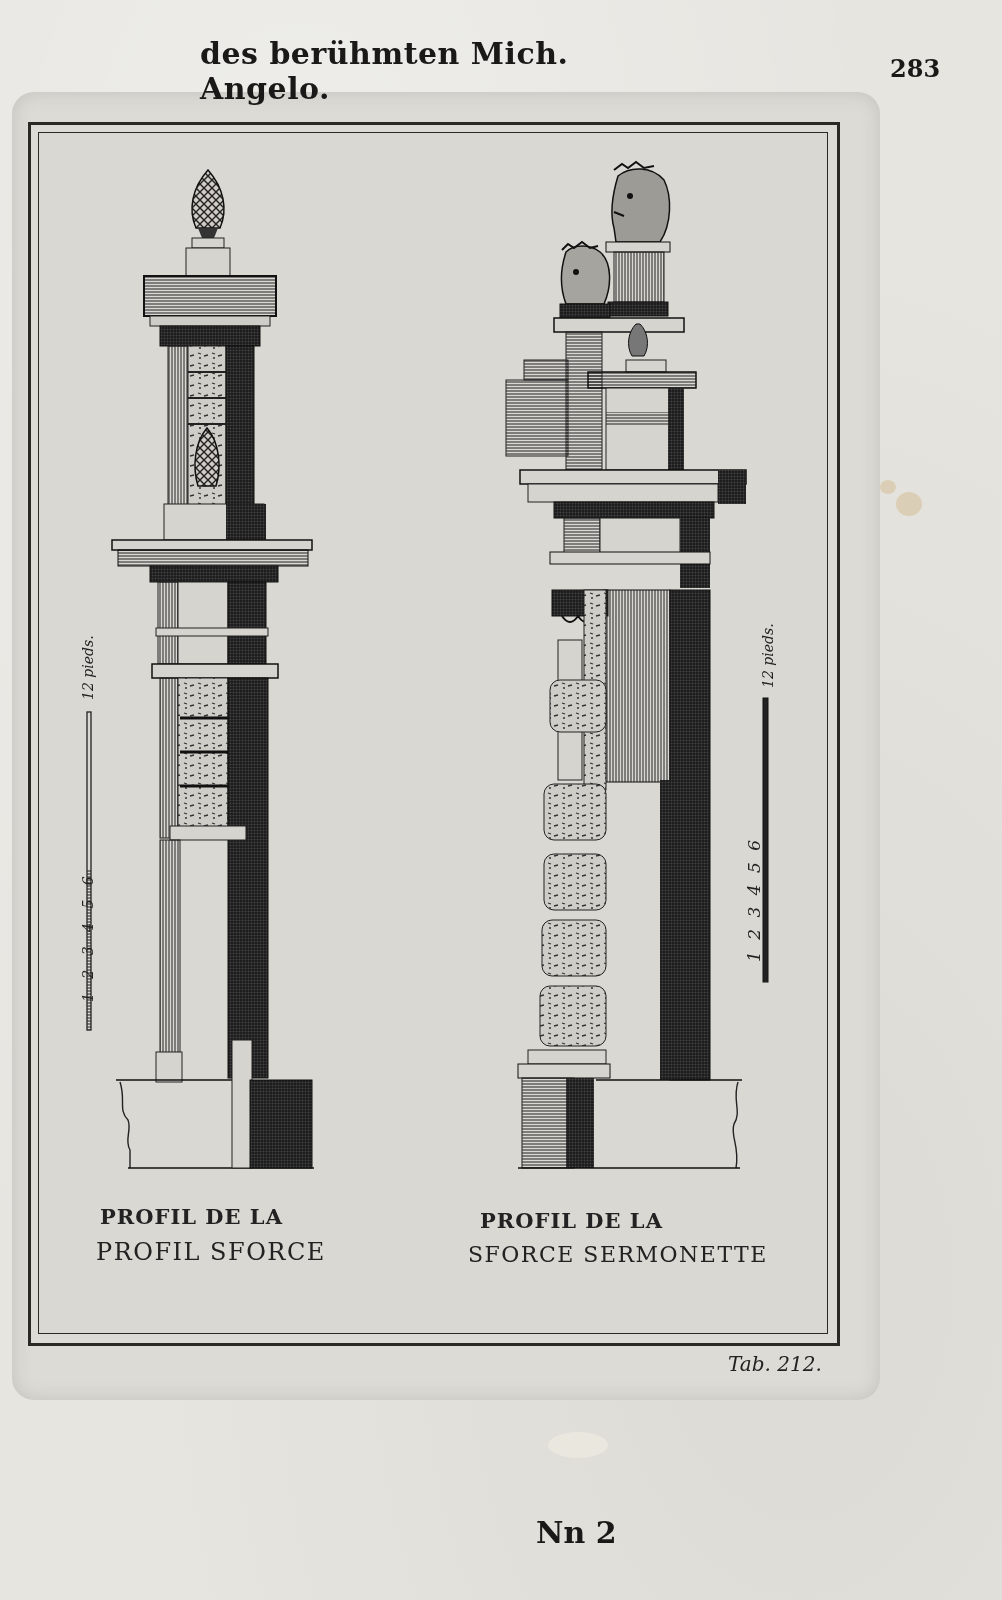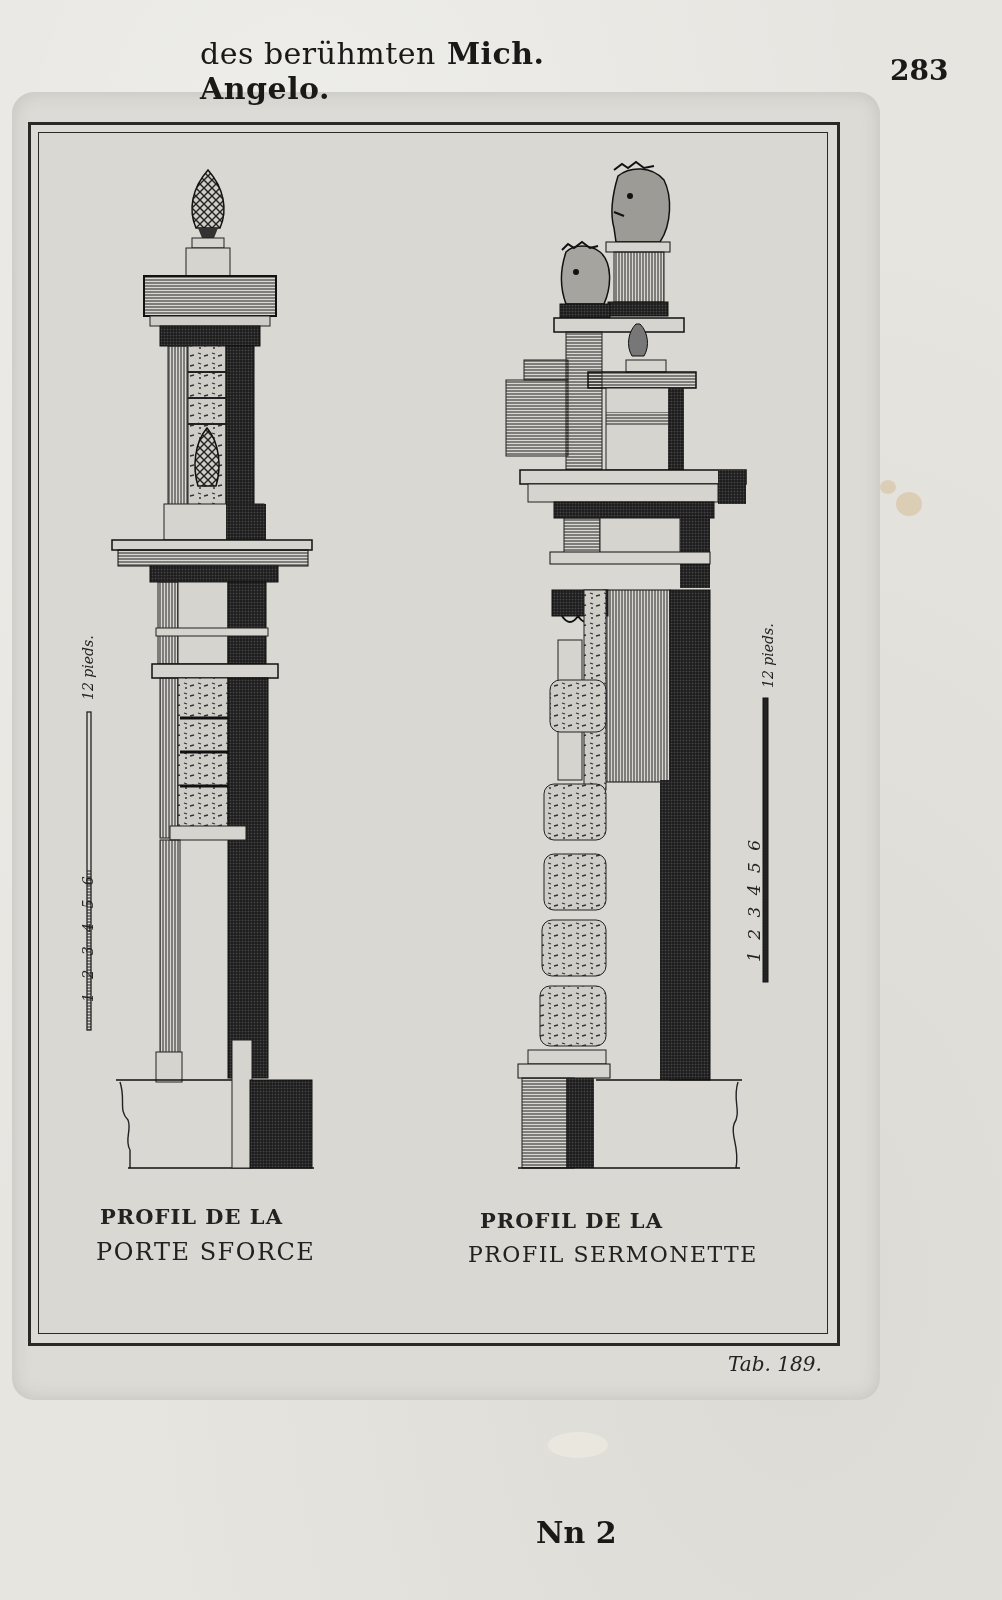--- a/index.html
+++ b/index.html
@@ -10,23 +10,23 @@
         radial-gradient(ellipse at 30% 20%, rgba(255,255,255,0.35), transparent 60%),
         radial-gradient(ellipse at 80% 80%, rgba(200,198,190,0.35), transparent 60%);
       font-family: "DejaVu Serif", serif;
       color: #1c1b19;
     }
     .running-head {
       position: absolute; top: 36px; left: 200px; width: 480px;
       font-family: "DejaVu Serif", serif; font-size: 30px; font-weight: bold;
       letter-spacing: 0.5px; color: #1a1918;
     }
-    .running-head .fraktur { font-family: "DejaVu Serif", serif; font-weight: normal; font-style: normal; }
+    .running-head .fraktur { font-family: "DejaVu Serif", serif; font-weight: bold; font-style: normal; }
     .page-number {
-      position: absolute; top: 54px; left: 890px; font-size: 28px; font-weight: bold;
+      position: absolute; top: 54px; left: 890px; font-size: 24px; font-weight: bold;
       font-family: "DejaVu Serif", serif; color: #1a1918;
     }
     .plate-impression {
       position: absolute; left: 12px; top: 92px; width: 868px; height: 1308px;
       background: #dcdbd6; border-radius: 22px;
       box-shadow: inset 0 0 18px rgba(120,118,110,0.25);
     }
     .frame-outer {
       position: absolute; left: 28px; top: 122px; width: 806px; height: 1218px;
       border: 3px solid #2a2926;
@@ -226,22 +226,22 @@
 <div class="scale-label" style="left:80px; top:700px;">12 pieds.</div>
 <div class="scale-label" style="left:80px; top:1002px; letter-spacing:5px;">
   <span>1</span> <span>2</span> <span>3</span> <span>4</span> <span>5</span> <span>6</span>
 </div>
 <div class="scale-label" style="left:760px; top:688px;">12 pieds.</div>
 <div class="scale-label" style="left:744px; top:962px; font-size:17px; letter-spacing:3px;">
   <span>1</span> <span>2</span> <span>3</span> <span>4</span> <span>5</span> <span>6</span>
 </div>
 
 <div class="caption cap-left-1">PROFIL DE LA</div>
-<div class="caption cap-left-2">PORTE SFORCE</div>
+<div class="caption cap-left-2">PROFIL SFORCE</div>
 <div class="caption cap-right-1">PROFIL DE LA</div>
-<div class="caption cap-right-2">PROFIL SERMONETTE</div>
-
-<div class="tab-label">Tab. 189.</div>
+<div class="caption cap-right-2">SFORCE SERMONETTE</div>
+
+<div class="tab-label">Tab. 212.</div>
 <div class="signature">Nn 2</div>
 
 <div class="stain" style="left:896px; top:492px; width:26px; height:24px;"></div>
 <div class="stain" style="left:880px; top:480px; width:16px; height:14px;"></div>
 <div class="stain" style="left:548px; top:1432px; width:60px; height:26px; background:rgba(240,236,226,0.6);"></div>
 
 </body></html>

